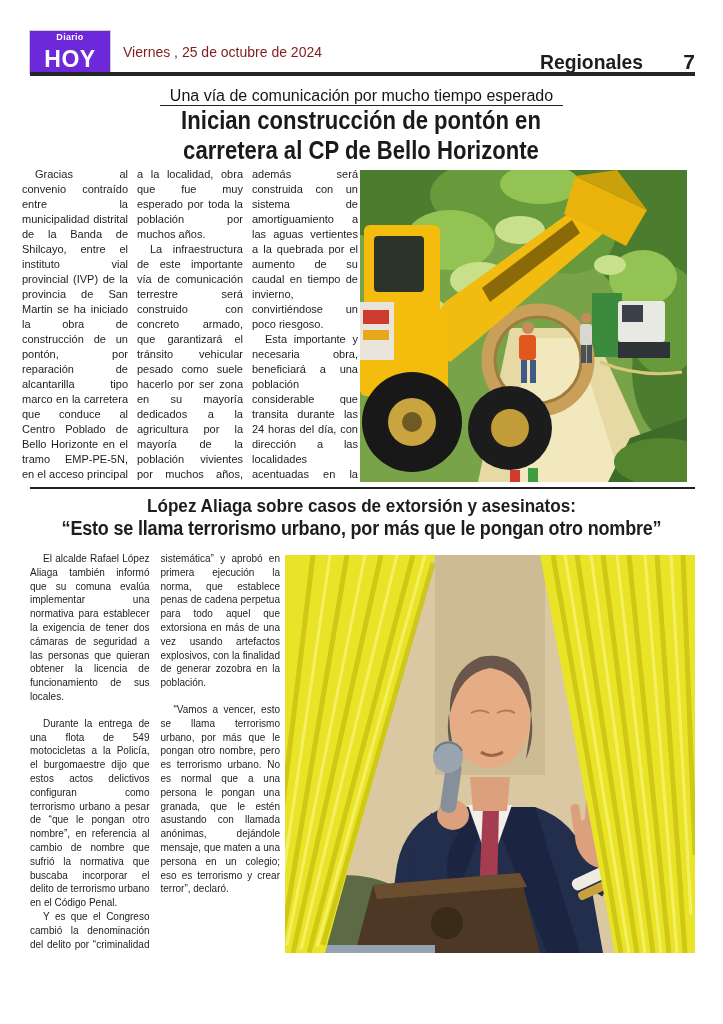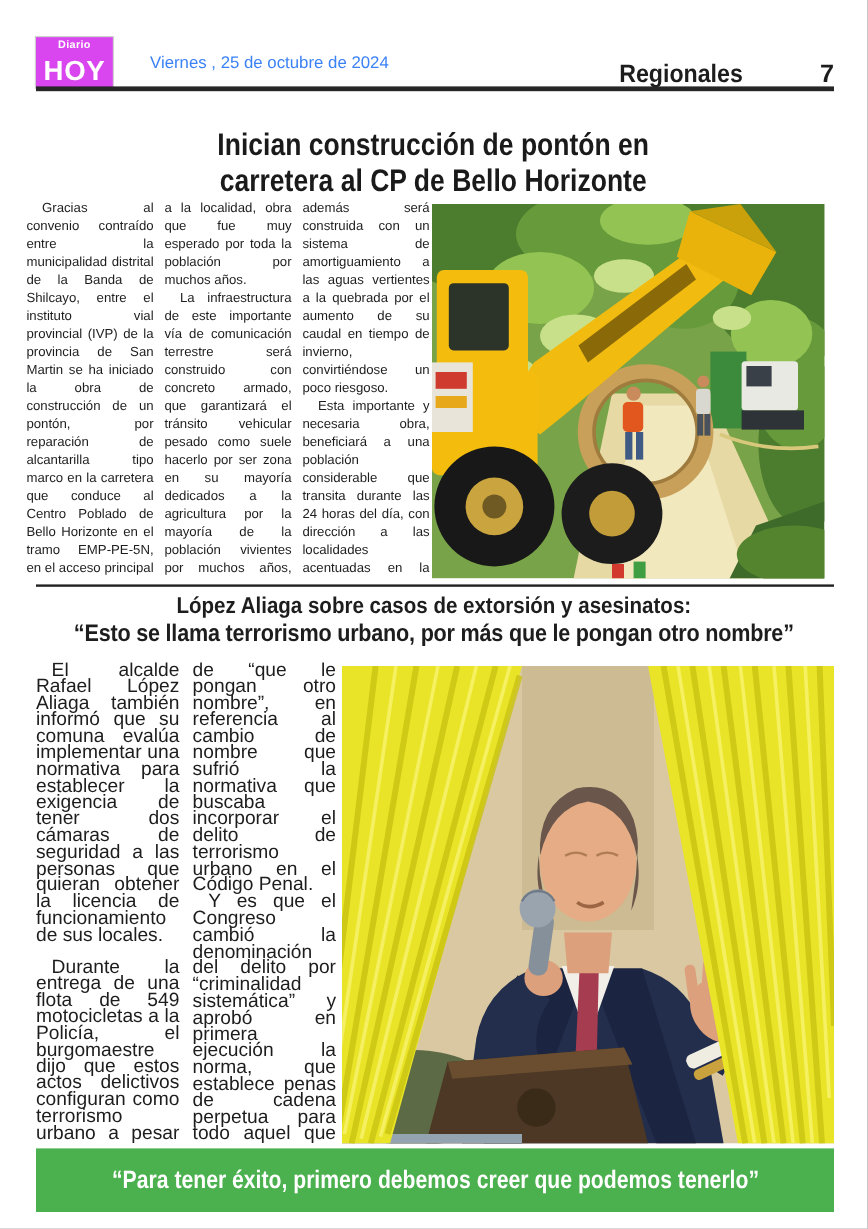--- a/index.html
+++ b/index.html
@@ -1,26 +1,26 @@
 <!DOCTYPE html>
 <html><head>
 <meta charset="utf-8">
 <style>
   html,body{margin:0;padding:0;background:#9a9a9a;}
   .page{position:relative;width:723px;height:1024px;margin:0 auto;background:#ffffff;
         font-family:"Liberation Sans",sans-serif;color:#1d1d1d;overflow:hidden;}
 
   
   .hdr{position:absolute;left:30px;top:31px;width:665px;height:42px;display:flex;align-items:center;}
-  .logo{width:64px;height:42px;background:#d946ef;color:#fff;display:flex;flex-direction:column;
+  .logo{width:80px;height:42px;background:#6d28d9;color:#fff;display:flex;flex-direction:column;
         align-items:center;justify-content:center;line-height:1;box-shadow:0 0 0 1px #cfcfcf;}
   .logo .t{font-size:9px;font-weight:bold;letter-spacing:.3px;}
   .logo .m{font-size:23px;font-weight:bold;letter-spacing:.5px;margin-top:6px;}
-  .date{margin-left:31px;font-size:14px;color:#3b82f6;}
-  .hdr-right{margin-left:auto;display:flex;align-items:center;gap:64px;margin-top:20px;}
+  .date{margin-left:13px;font-size:14px;color:#7f1d1d;}
+  .hdr-right{margin-left:auto;display:flex;align-items:center;gap:40px;margin-top:20px;}
   .section{font-size:21px;font-weight:bold;transform:scaleX(.92);transform-origin:right;}
   .pagenum{font-size:21px;font-weight:bold;}
   .rule{position:absolute;left:30px;top:72px;width:665px;height:4px;background:#262626;}
 
   
   .kicker{position:absolute;left:0;top:87px;width:100%;text-align:center;font-size:16px;color:#161616;}
   .kicker span{border-bottom:1.5px solid #222;padding:0 10px 1px;}
   .headline1{position:absolute;left:111px;top:106px;width:500px;margin:0;text-align:center;
              font-size:26px;line-height:1.14;font-weight:bold;color:#1a1a1a;
              transform:scaleX(.85);transform-origin:50% 0;}
@@ -32,21 +32,21 @@
   .photo1{width:327px;height:312px;margin-left:2px;margin-top:3px;}
   .divider{position:absolute;left:30px;top:487px;width:665px;height:2px;background:#222;}
 
   
   .a2h1{position:absolute;left:0;top:495px;width:100%;margin:0;text-align:center;font-size:19px;
         font-weight:bold;transform:scaleX(.9);transform-origin:50% 0;}
   .a2h2{position:absolute;left:0;top:517px;width:100%;margin:0;text-align:center;font-size:20px;
         font-weight:bold;letter-spacing:-.2px;transform:scaleX(.9);transform-origin:50% 0;}
   .a2body{position:absolute;left:30px;top:552px;width:665px;height:402px;display:flex;}
   .a2text{width:250px;height:402px;column-count:2;column-gap:11px;column-fill:auto;
-          font-size:16px;line-height:13.8px;text-align:justify;overflow:hidden;}
+          font-size:10px;line-height:13.8px;text-align:justify;overflow:hidden;}
   .sp{margin-top:13px;}
   .photo2{width:410px;height:398px;margin-left:5px;margin-top:3px;}
 
   
   .banner{position:absolute;left:30px;top:957px;width:665px;height:53px;background:#4bb04e;
           display:flex;align-items:center;justify-content:center;}
   .banner span{color:#fff;font-size:21px;font-weight:bold;transform:scaleX(.84);white-space:nowrap;}
   svg{display:block;}
 </style>
 </head>
@@ -60,20 +60,23 @@
       <span class="m">HOY</span>
     </div>
     <div class="date">Viernes , 25 de octubre de 2024</div>
     <div class="hdr-right">
       <span class="section">Regionales</span>
       <span class="pagenum">7</span>
     </div>
   </div>
   <div class="rule"></div>
 
+  <div class="kicker">
+    <span>Una vía de comunicación por mucho tiempo esperado</span>
+  </div>
   <h1 class="headline1">Inician construcción de pontón en carretera al CP de Bello Horizonte</h1>
 
   <div class="a1body">
     <div class="a1text">
       <p>Gracias al convenio contraído entre la municipalidad distrital de la Banda de Shilcayo, entre el instituto vial provincial (IVP) de la provincia de San Martin se ha iniciado la obra de construcción de un pontón, por reparación de alcantarilla tipo marco en la carretera que conduce al Centro Poblado de Bello Horizonte en el tramo EMP-PE-5N, en el acceso principal a la localidad, obra que fue muy esperado por toda la población por muchos años.</p>
       <p>La infraestructura de este importante vía de comunicación terrestre será construido con concreto armado, que garantizará el tránsito vehicular pesado como suele hacerlo por ser zona en su mayoría dedicados a la agricultura por la mayoría de la población vivientes por muchos años, además será construida con un sistema de amortiguamiento a las aguas vertientes a la quebrada por el aumento de su caudal en tiempo de invierno, convirtiéndose un poco riesgoso.</p>
       <p>Esta importante y necesaria obra, beneficiará a una población considerable que transita durante las 24 horas del día, con dirección a las localidades acentuadas en la zona, pero en especial a los moradores de Bello Horizonte. El plazo de ejecución de los trabajos es de 30 días aproximadamente con un monto de 21 mil 617, 99 nuevo soles financiado bajos los recursos económicos de la misma municipalidad distrital, quien en esta ocasión está siendo lidera por su alcalde empresario Alberto Enrique Hildebrando Pinedo, quien además en esta reunión anuncio la ejecución de más obras para los pueblos del distrito y anexos como esto. (Heil Sangama)</p>
     </div>
     <figure class="photo1">
       <svg viewBox="0 0 327 312" width="327" height="312">
@@ -216,17 +219,14 @@
           <path d="M280,0 L344,398"></path>
             <path d="M306,0 L360,398"></path>
             <path d="M332,0 L376,398"></path>
           <path d="M360,0 L392,398"></path>
             <path d="M386,0 L406,360"></path>
         </g>
       </svg>
     </figure>
   </div>
 
-  <div class="banner">
-    <span>“Para tener éxito, primero debemos creer que podemos tenerlo”</span>
-  </div>
 
 </div>
 
 </body></html>

